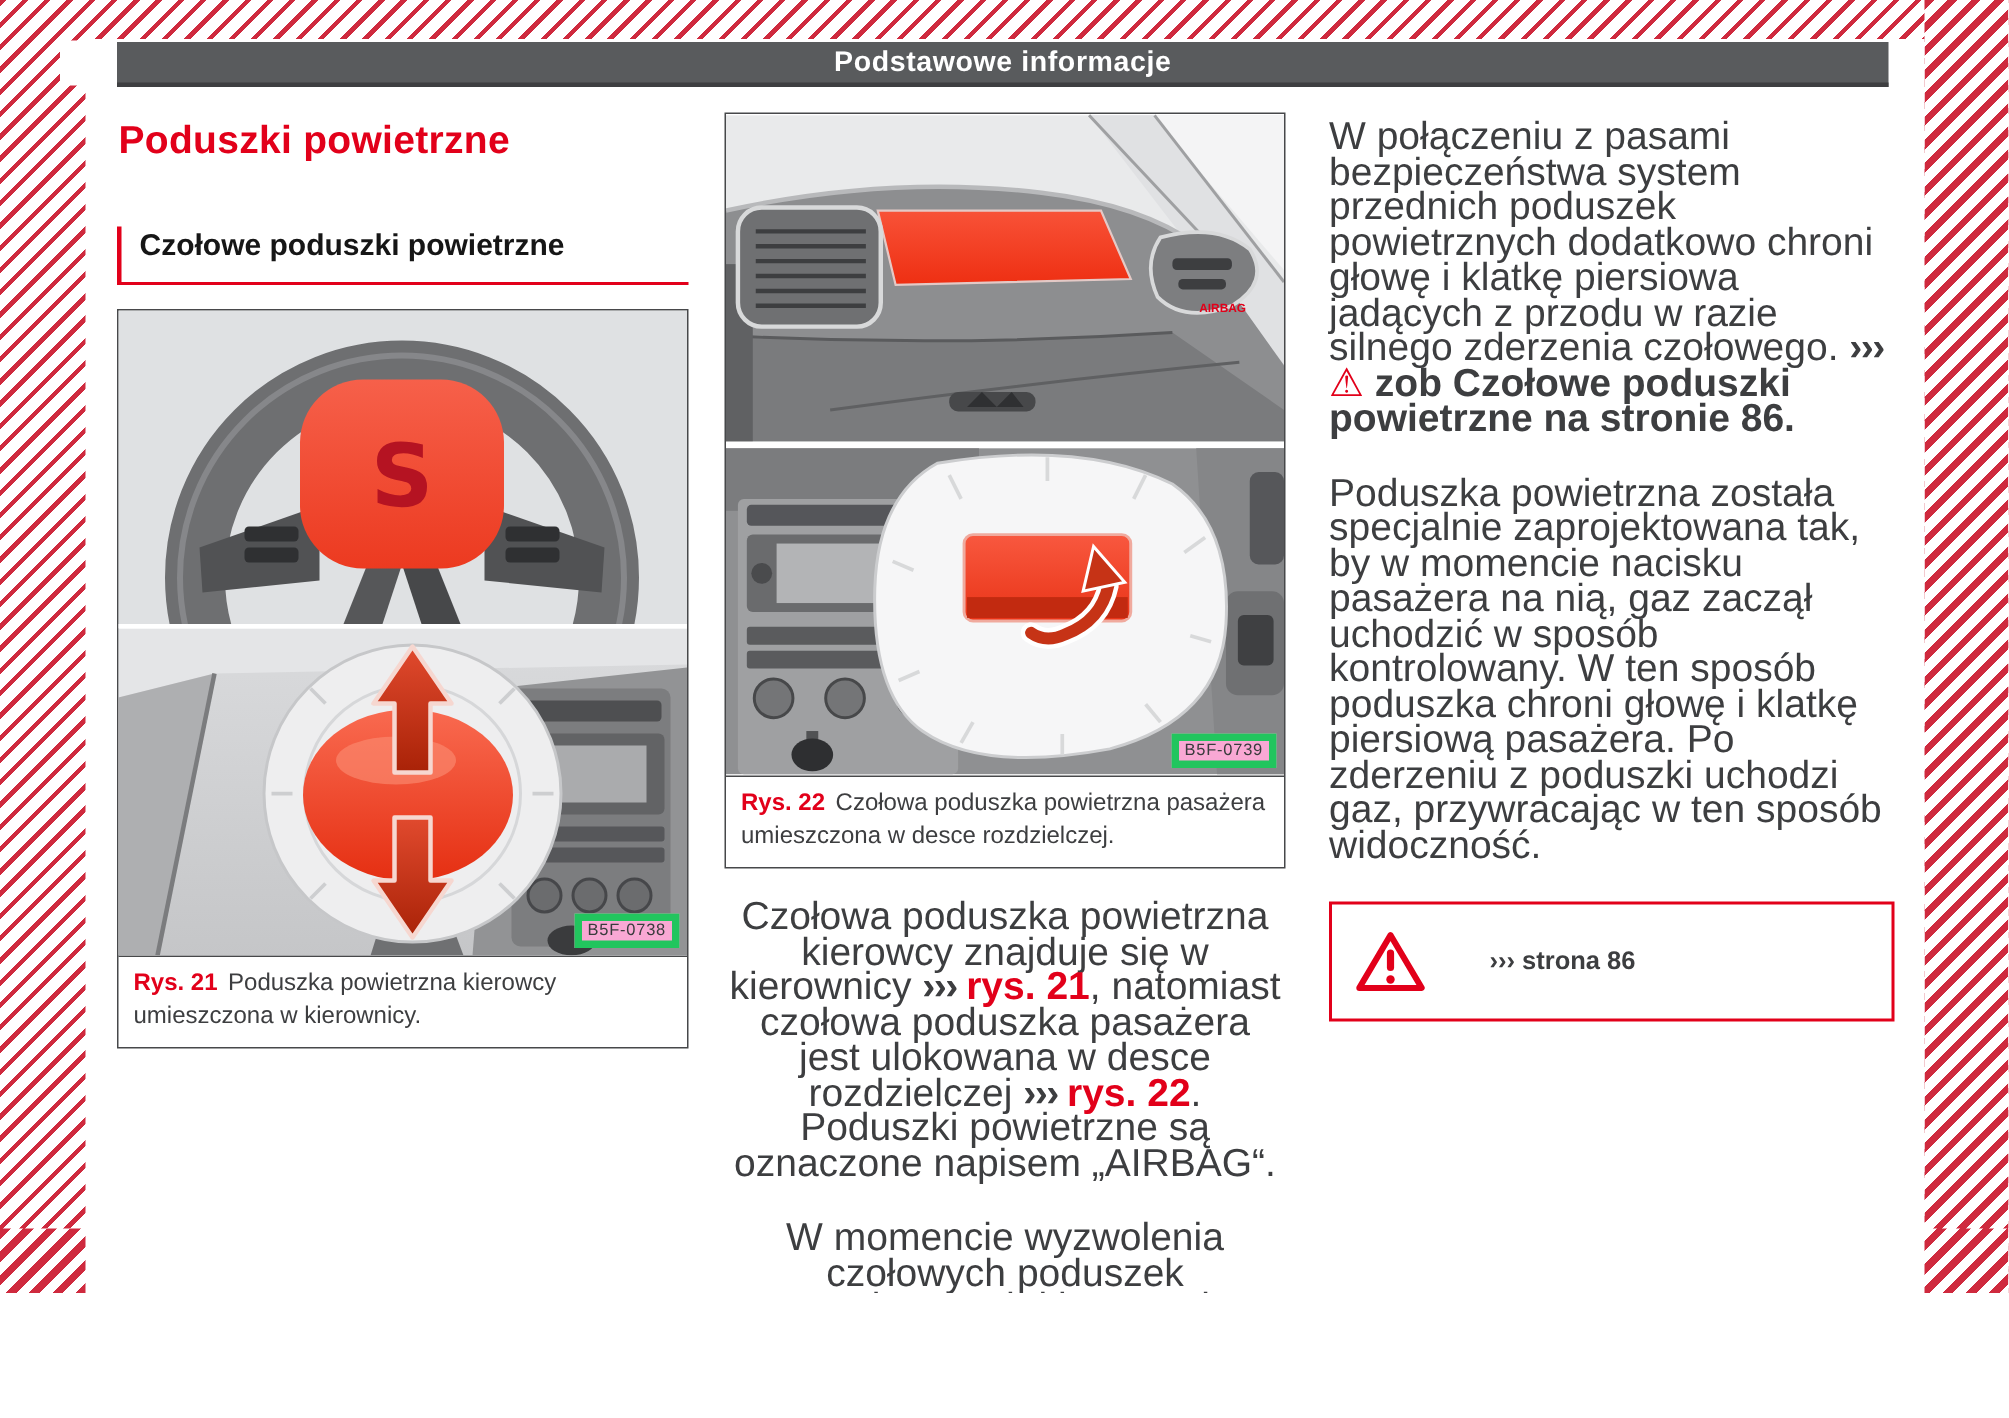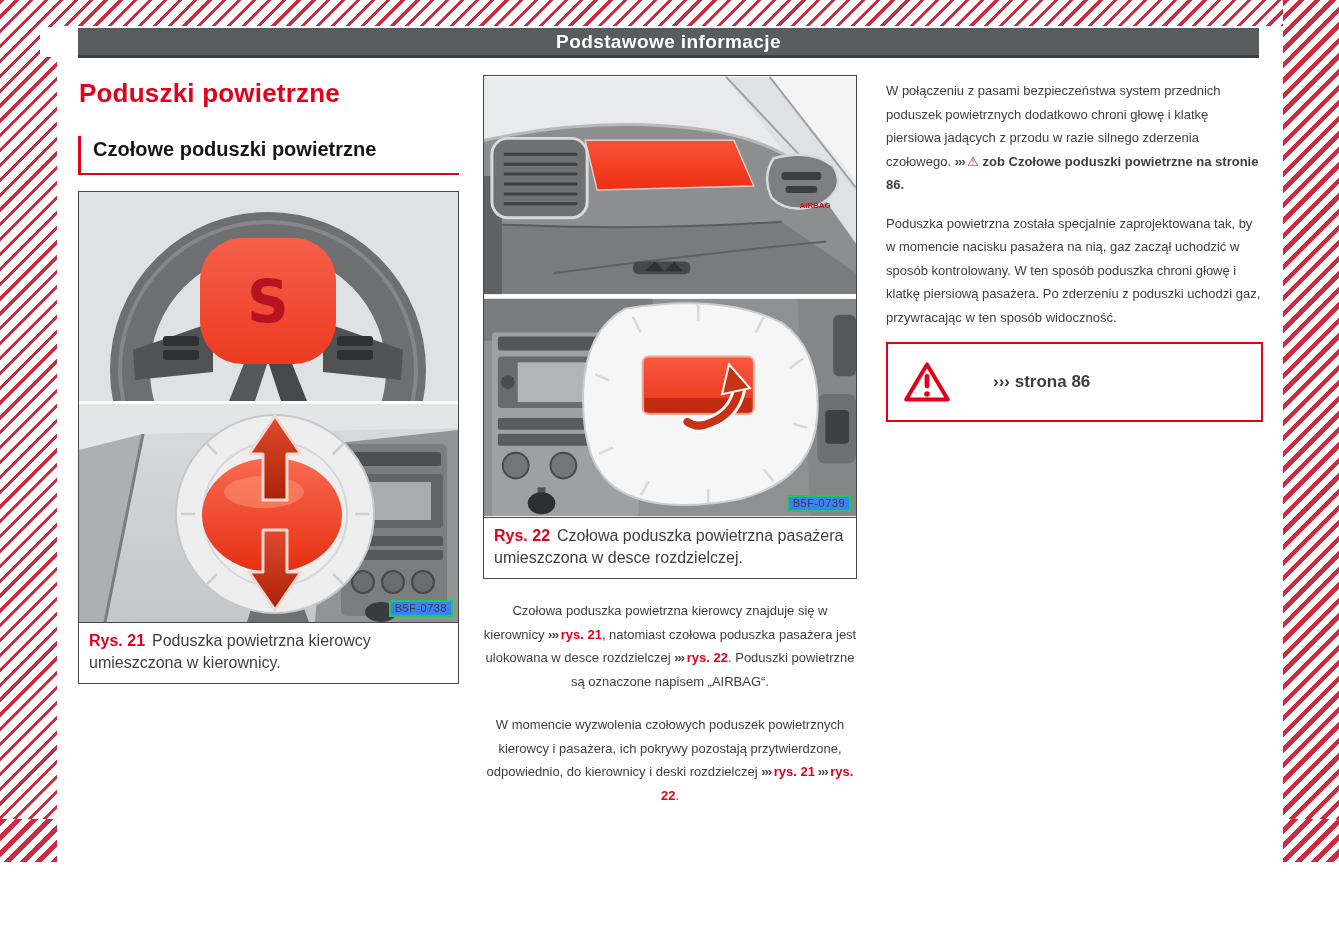--- a/index.html
+++ b/index.html
@@ -17,34 +17,34 @@
 
   .header-bar{position:absolute;left:78px;top:28px;width:1181px;height:27px;background:#595b5d;
         border-bottom:3px solid #3e3f41;color:#fff;font-weight:bold;font-size:19px;text-align:center;
         line-height:28px;letter-spacing:0.4px;}
 
   .col{position:absolute;top:75px;}
   .col1{left:78px;width:381px;}
   .col2{left:483px;width:374px;}
   .col3{left:886px;width:377px;top:79px;}
 
-  .section-title{color:#e2001a;font-size:26px;font-weight:bold;margin:3px 0 27px 1px;letter-spacing:0.2px;}
+  .section-title{color:#e2001a;font-size:26px;font-weight:bold;margin:3px 0 42px 1px;letter-spacing:0.2px;}
   .subsection{border-left:3px solid #e2001a;border-bottom:2px solid #e2001a;padding:2px 0 12px 12px;
         font-size:20px;font-weight:bold;color:#161616;}
 
   .figure{border:1px solid #47484a;margin-top:16px;background:#fff;}
   .fig-img{position:relative;display:block;overflow:hidden;}
   .fig-img + .fig-img{border-top:3px solid #fff;}
   .fig-img svg{display:block;width:100%;height:100%;}
-  .fig-code{position:absolute;right:5px;bottom:5px;background:#3b82f6;border:2px solid #22c55e;
+  .fig-code{position:absolute;right:5px;bottom:5px;background:#f9a8d4;border:5px solid #22c55e;
         color:#3a3b3d;font-size:11px;line-height:13px;padding:0 4px;letter-spacing:0.5px;}
   .fig-caption{border-top:1px solid #47484a;padding:7px 10px 9px;font-size:16px;line-height:22px;color:#3d3e40;}
   .cap-label{color:#e2001a;font-weight:bold;margin-right:7px;}
 
-  .para{font-size:13px;line-height:23.5px;color:#3d3e40;}
+  .para{font-size:26px;line-height:23.5px;color:#3d3e40;}
   .col2 .para{margin-top:20px;text-align:center;}
   .col3 .para + .para{margin-top:15px;}
   .seg-normal{}
   .seg-chevron{font-weight:bold;letter-spacing:-1px;}
   .seg-ref{color:#e2001a;font-weight:bold;}
   .seg-bold{font-weight:bold;}
   .seg-warn{color:#e2001a;}
 
   .warning-box{border:2px solid #e2001a;height:76px;display:flex;align-items:center;background:#fff;}
   .warning-box .w-icon{margin-left:15px;flex:0 0 auto;}

